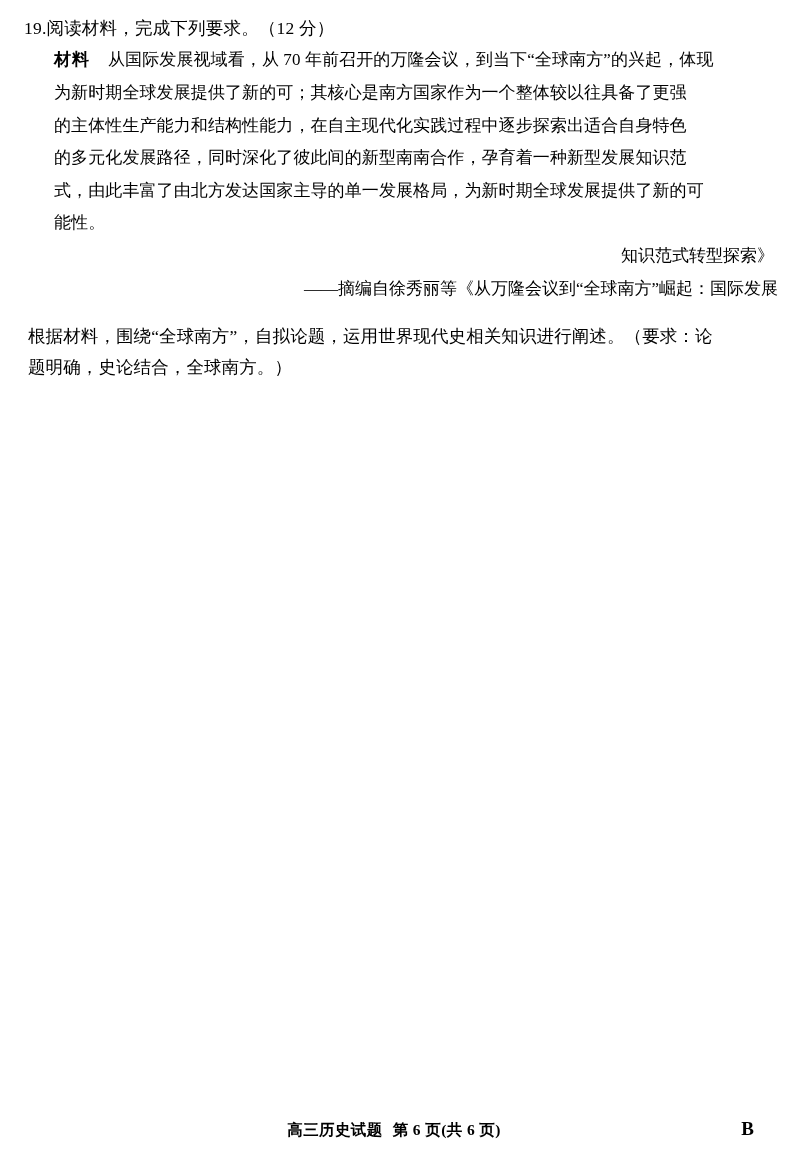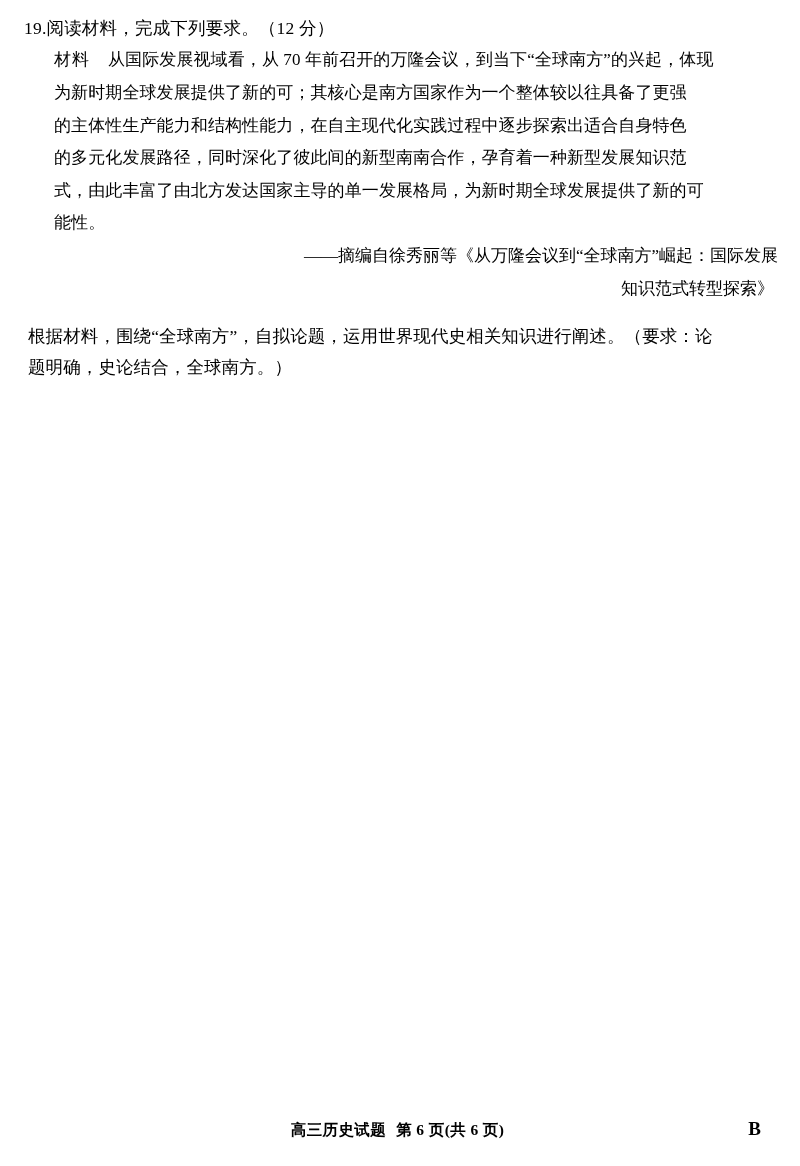--- a/index.html
+++ b/index.html
@@ -38,21 +38,21 @@
     margin-top: 2px;
     padding-left: 30px;
   }
   .mat-line {
     font-size: 17px;
     line-height: 1.92;
     letter-spacing: 0.1px;
     white-space: nowrap;
   }
   .mat-label {
-    font-weight: normal;
+    font-weight: bold;
     letter-spacing: 1px;
   }
   .src-line {
     font-size: 17px;
     line-height: 1.92;
     text-align: right;
     padding-right: 2px;
     white-space: nowrap;
   }
   .src-line.second {
@@ -64,21 +64,21 @@
   }
   .tail-line {
     font-size: 17.5px;
     line-height: 1.78;
     letter-spacing: 0.1px;
     white-space: nowrap;
   }
   .footer {
     position: absolute;
     left: 0;
-    right: 5px;
+    right: 12px;
     bottom: 22px;
     height: 24px;
   }
   .footer-center {
     position: absolute;
     left: 0;
     right: 0;
     text-align: center;
     font-size: 15.5px;
     font-weight: bold;
@@ -110,22 +110,22 @@
       <div class="mat-line">
         <span class="mat-label">材料</span><span style="display:inline-block;width:18px"></span><span>从国际发展视域看，从 70 年前召开的万隆会议，到当下“全球南方”的兴起，体现</span>
       </div>
       <div class="mat-line">为新时期全球发展提供了新的可；其核心是南方国家作为一个整体较以往具备了更强</div>
       <div class="mat-line">的主体性生产能力和结构性能力，在自主现代化实践过程中逐步探索出适合自身特色</div>
       <div class="mat-line">的多元化发展路径，同时深化了彼此间的新型南南合作，孕育着一种新型发展知识范</div>
       <div class="mat-line">式，由此丰富了由北方发达国家主导的单一发展格局，为新时期全球发展提供了新的可</div>
       <div class="mat-line">能性。</div>
     </div>
 
+    <div class="src-line second">知识范式转型探索》</div>
     <div class="src-line">——摘编自徐秀丽等《从万隆会议到“全球南方”崛起：国际发展</div>
-    <div class="src-line second">知识范式转型探索》</div>
 
     <div class="tail-block">
       <div class="tail-line">根据材料，围绕“全球南方”，自拟论题，运用世界现代史相关知识进行阐述。（要求：论</div>
       <div class="tail-line">题明确，史论结合，全球南方。）</div>
     </div>
 
   </div>
 
   <div class="footer">
     <div class="footer-center">

